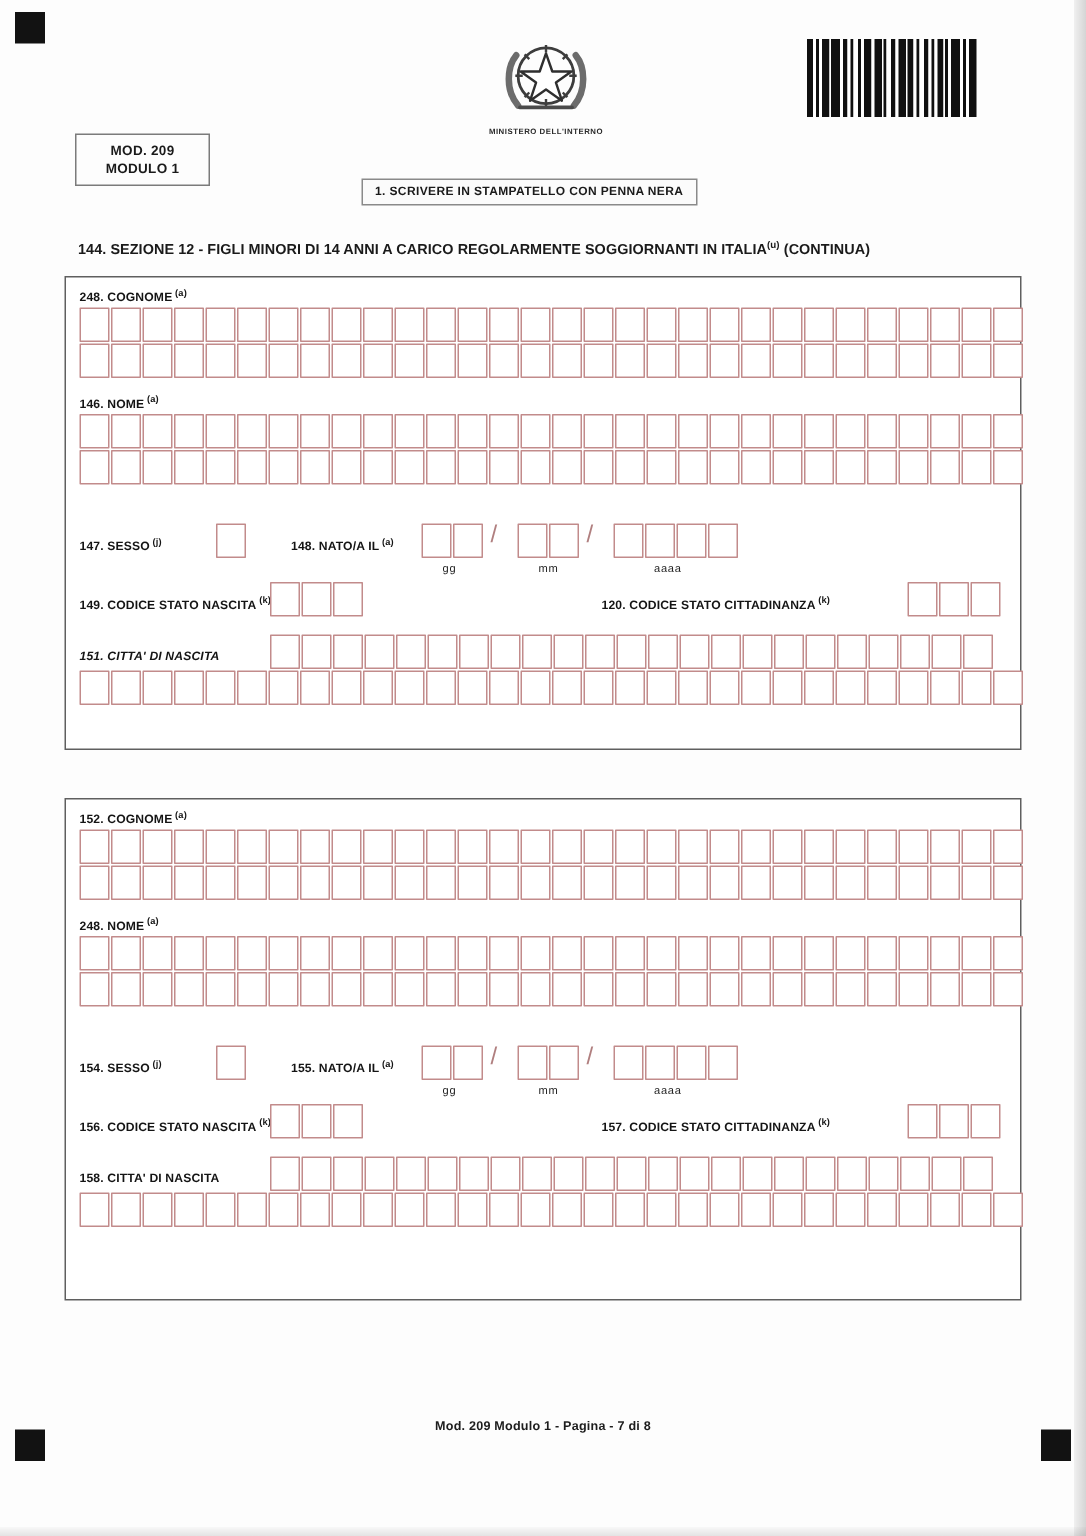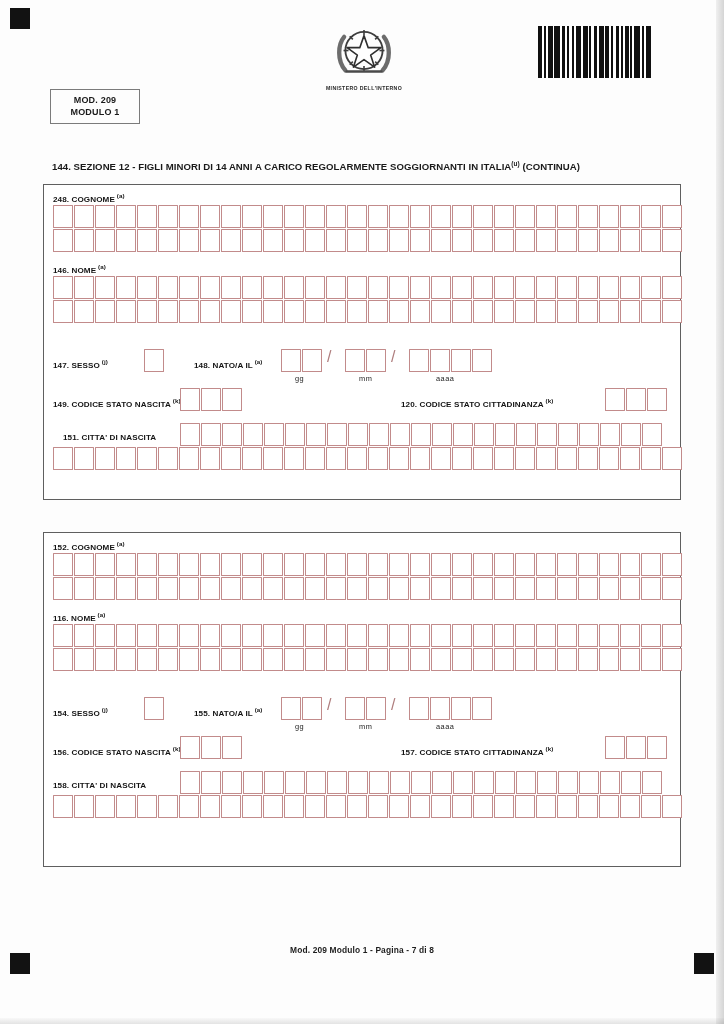--- a/index.html
+++ b/index.html
@@ -260,20 +260,21 @@
       <span style="width: 2.1px; background: rgb(16, 16, 16);"></span>
       <span style="width: 2.1px; background: rgb(255, 255, 255);"></span>
       <span style="width: 5.25px; background: rgb(16, 16, 16);"></span>
     </div>
 
   <div class="mod-box">
     <div>MOD. 209</div>
     <div>MODULO 1</div>
   </div>
 
+  <div class="instruction-box">1. SCRIVERE IN STAMPATELLO CON PENNA NERA</div>
 
   <div class="section-title">
     <span>144.</span>
     <span>SEZIONE 12 - FIGLI MINORI DI 14 ANNI A CARICO REGOLARMENTE SOGGIORNANTI IN ITALIA</span><sup>(u)</sup><span> (CONTINUA)</span>
   </div>
 
   <div class="panel panel-1">
     <div class="panel-inner" id="block-0">
         <div class="lbl" style="left: 9px; top: 7px;"><span>248. COGNOME</span><sup> (a)</sup></div>
         <div class="comb" style="left: 9px; top: 20px;">
@@ -434,21 +435,21 @@
           <div class="cell"></div>
           <div class="cell"></div>
           <div class="cell"></div>
         </div>
         <div class="lbl" style="left: 357px; top: 212px;"><span>120. CODICE STATO CITTADINANZA</span><sup> (k)</sup></div>
         <div class="comb" style="left: 561px; top: 203px;">
           <div class="cell"></div>
           <div class="cell"></div>
           <div class="cell"></div>
         </div>
-        <div class="lbl" style="left: 19px; top: 248px;"><span>151. CITTA' DI NASCITA</span></div>
+        <div class="lbl" style="left: 9px; top: 248px; font-style: italic;"><span>151. CITTA' DI NASCITA</span></div>
         <div class="comb" style="left: 136px; top: 238px;">
           <div class="cell"></div>
           <div class="cell"></div>
           <div class="cell"></div>
           <div class="cell"></div>
           <div class="cell"></div>
           <div class="cell"></div>
           <div class="cell"></div>
           <div class="cell"></div>
           <div class="cell"></div>
@@ -562,21 +563,21 @@
           <div class="cell"></div>
           <div class="cell"></div>
           <div class="cell"></div>
           <div class="cell"></div>
           <div class="cell"></div>
           <div class="cell"></div>
           <div class="cell"></div>
           <div class="cell"></div>
           <div class="cell"></div>
         </div>
-        <div class="lbl" style="left: 9px; top: 78px;"><span>116. NOME</span><sup> (a)</sup></div>
+        <div class="lbl" style="left: 9px; top: 78px;"><span>248. NOME</span><sup> (a)</sup></div>
         <div class="comb" style="left: 9px; top: 91px;">
           <div class="cell"></div>
           <div class="cell"></div>
           <div class="cell"></div>
           <div class="cell"></div>
           <div class="cell"></div>
           <div class="cell"></div>
           <div class="cell"></div>
           <div class="cell"></div>
           <div class="cell"></div>

